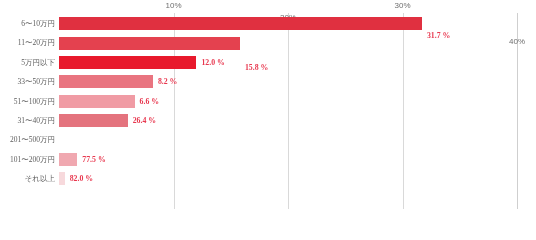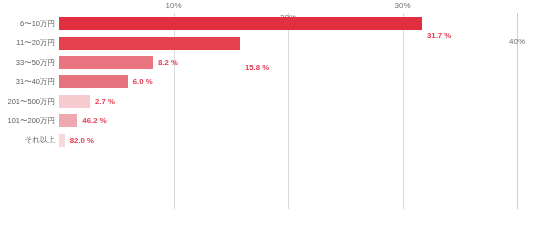--- a/index.html
+++ b/index.html
@@ -25,21 +25,21 @@
     width:1px;height:196px;
     background:#d9d9d9;
   }
   .gridline.last{background:#cfcfcf;}
 
   
   .rows{position:absolute;left:0;top:14px;width:536px;height:198px;}
   .row{
     position:relative;
     height:19.4px;
-    display:flex;align-items:center;
+    display:flex;align-items:center;font-family:Liberation Serif, serif;
   }
   .cat-label{
     position:absolute;
     left:0;width:55px;
     text-align:right;
     font-size:7.5px;
     color:#5d5d5d;
     white-space:nowrap;
     line-height:19.4px;
   }
@@ -91,45 +91,55 @@
         </div>
       </div>
       <div class="row">
         <div class="cat-label">11〜20万円</div>
         <div class="bar-wrap">
           <div class="bar" style="width: 180.91px; background: rgb(228, 65, 79);"></div>
           <div class="val-label" style="color: rgb(232, 56, 79); margin-top: 48px;">15.8 %</div>
         </div>
       </div>
       <div class="row">
+        <div class="cat-label">5万円以下</div>
+        <div class="bar-wrap">
+          <div class="bar" style="width: 137.4px; background: rgb(232, 25, 44);"></div>
+          <div class="val-label" style="color: rgb(232, 56, 79);">12.0 %</div>
+        </div>
+      </div>
+      <div class="row">
         <div class="cat-label">33〜50万円</div>
         <div class="bar-wrap">
           <div class="bar" style="width: 93.89px; background: rgb(233, 116, 128);"></div>
           <div class="val-label" style="color: rgb(232, 56, 79);">8.2 %</div>
         </div>
       </div>
       <div class="row">
+        <div class="cat-label">51〜100万円</div>
+        <div class="bar-wrap">
+          <div class="bar" style="width: 75.57px; background: rgb(240, 155, 164);"></div>
+          <div class="val-label" style="color: rgb(232, 56, 79);">6.6 %</div>
+        </div>
+      </div>
+      <div class="row">
         <div class="cat-label">31〜40万円</div>
         <div class="bar-wrap">
           <div class="bar" style="width: 68.7px; background: rgb(228, 115, 126);"></div>
-          <div class="val-label" style="color: rgb(232, 56, 79);">6.0 %</div>
+          <div class="val-label" style="color: rgb(232, 56, 79);">26.4 %</div>
         </div>
       </div>
       <div class="row">
         <div class="cat-label">201〜500万円</div>
-        <div class="bar-wrap">
-          <div class="bar" style="width: 30.915px; background: rgb(246, 203, 208);"></div>
-          <div class="val-label" style="color: rgb(232, 56, 79);">2.7 %</div>
-        </div>
       </div>
       <div class="row">
         <div class="cat-label">101〜200万円</div>
         <div class="bar-wrap">
           <div class="bar" style="width: 18.32px; background: rgb(240, 168, 176);"></div>
-          <div class="val-label" style="color: rgb(232, 56, 79);">46.2 %</div>
+          <div class="val-label" style="color: rgb(232, 56, 79);">77.5 %</div>
         </div>
       </div>
       <div class="row">
         <div class="cat-label">それ以上</div>
         <div class="bar-wrap">
           <div class="bar" style="width: 5.725px; background: rgb(247, 217, 220);"></div>
           <div class="val-label" style="color: rgb(232, 56, 79);">82.0 %</div>
         </div>
       </div>
     </div>

